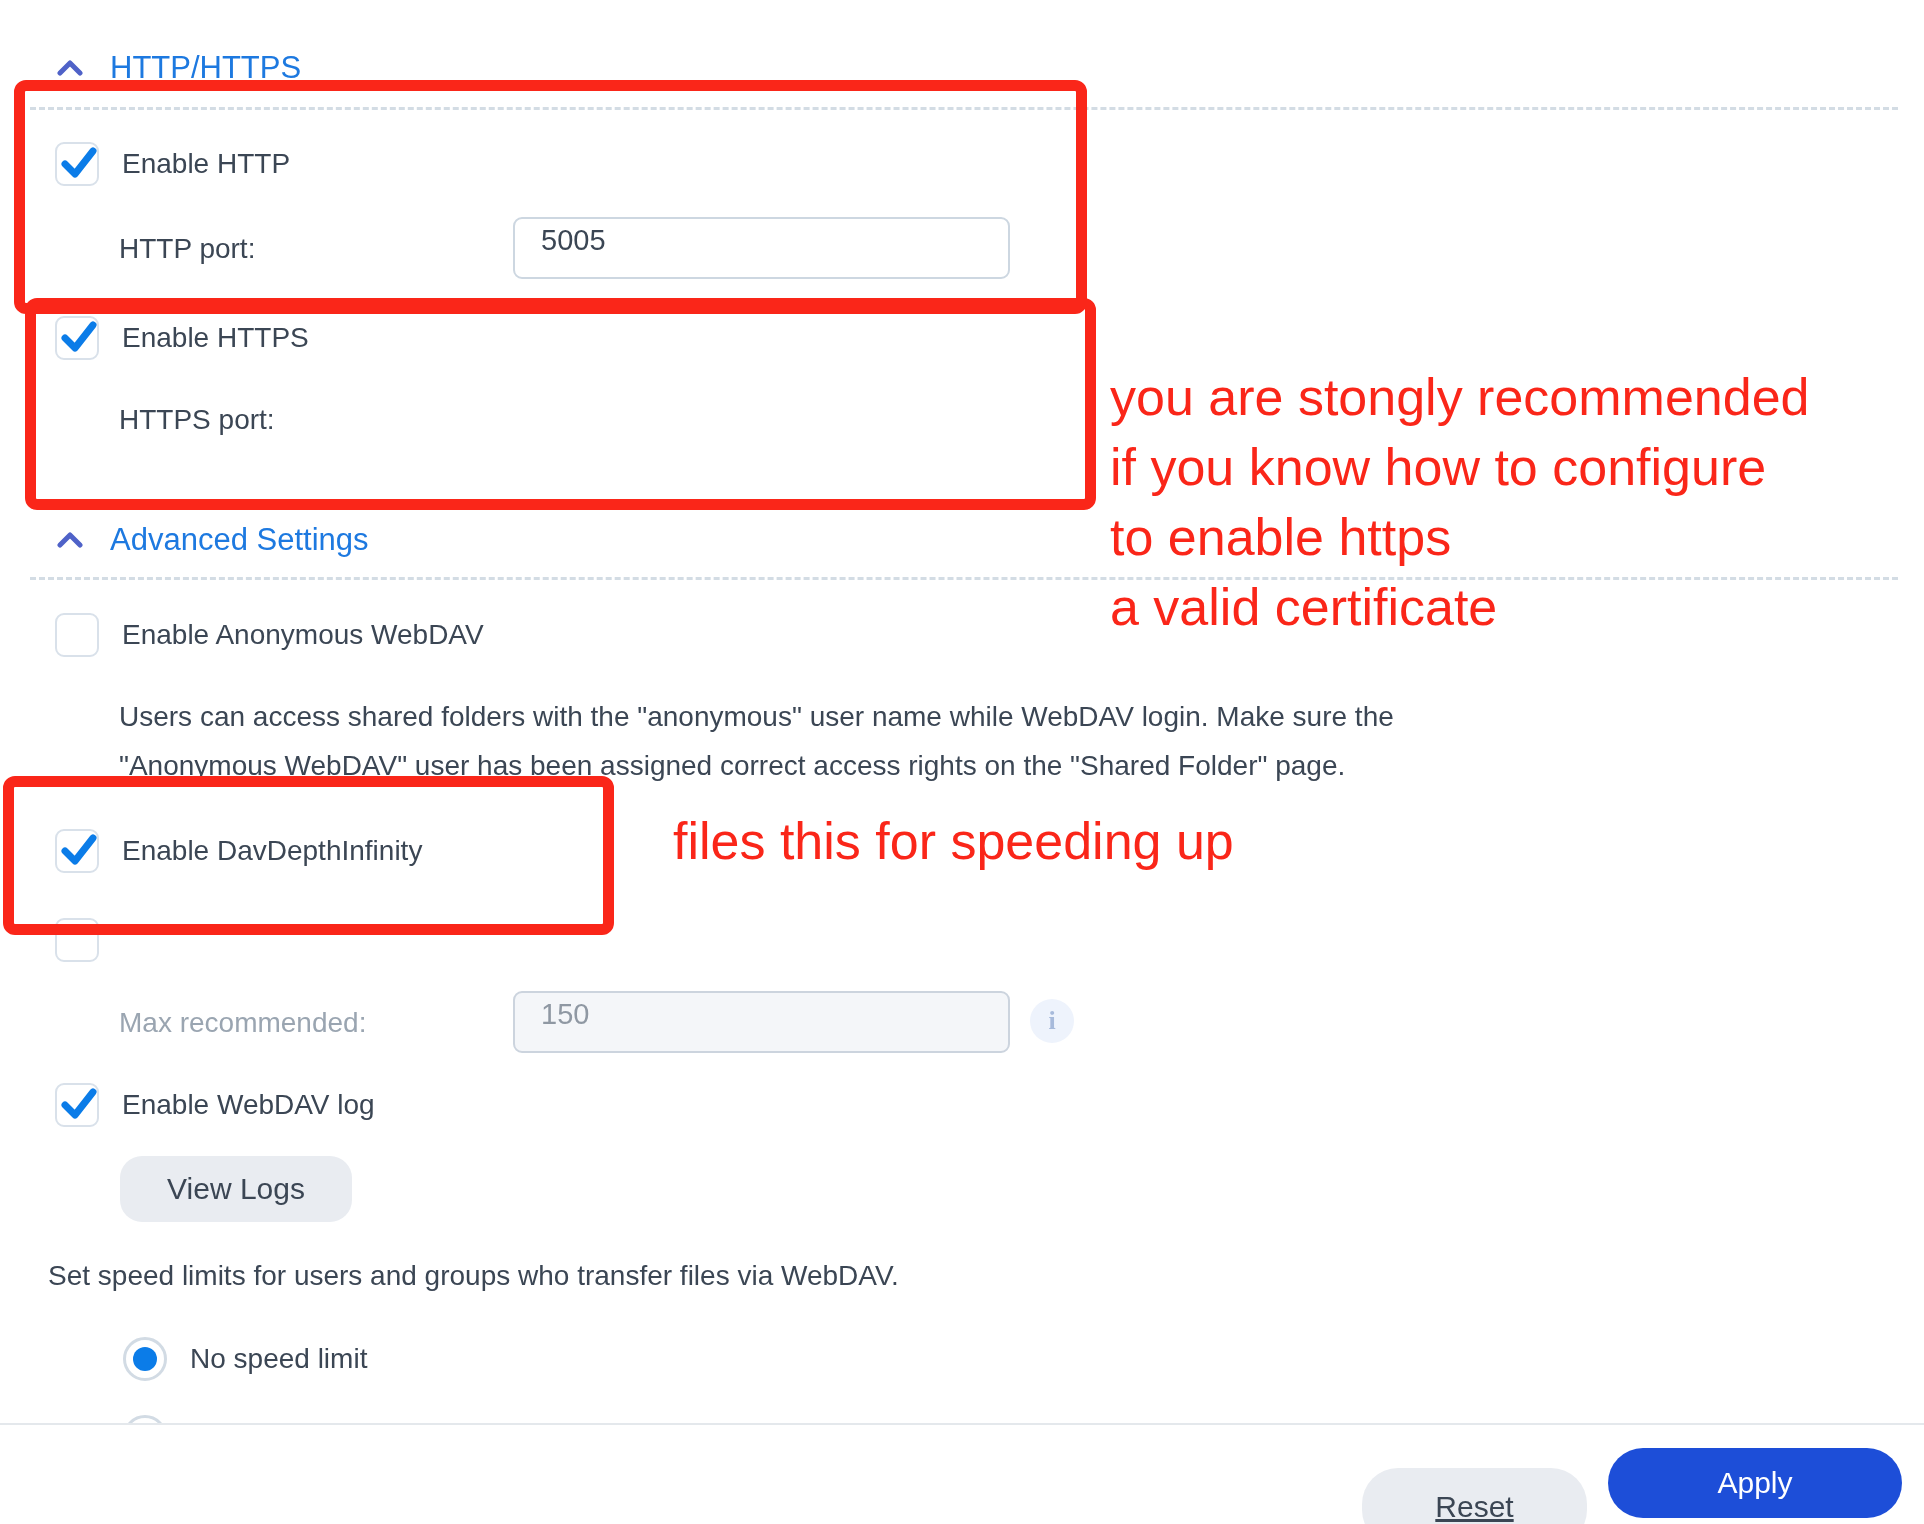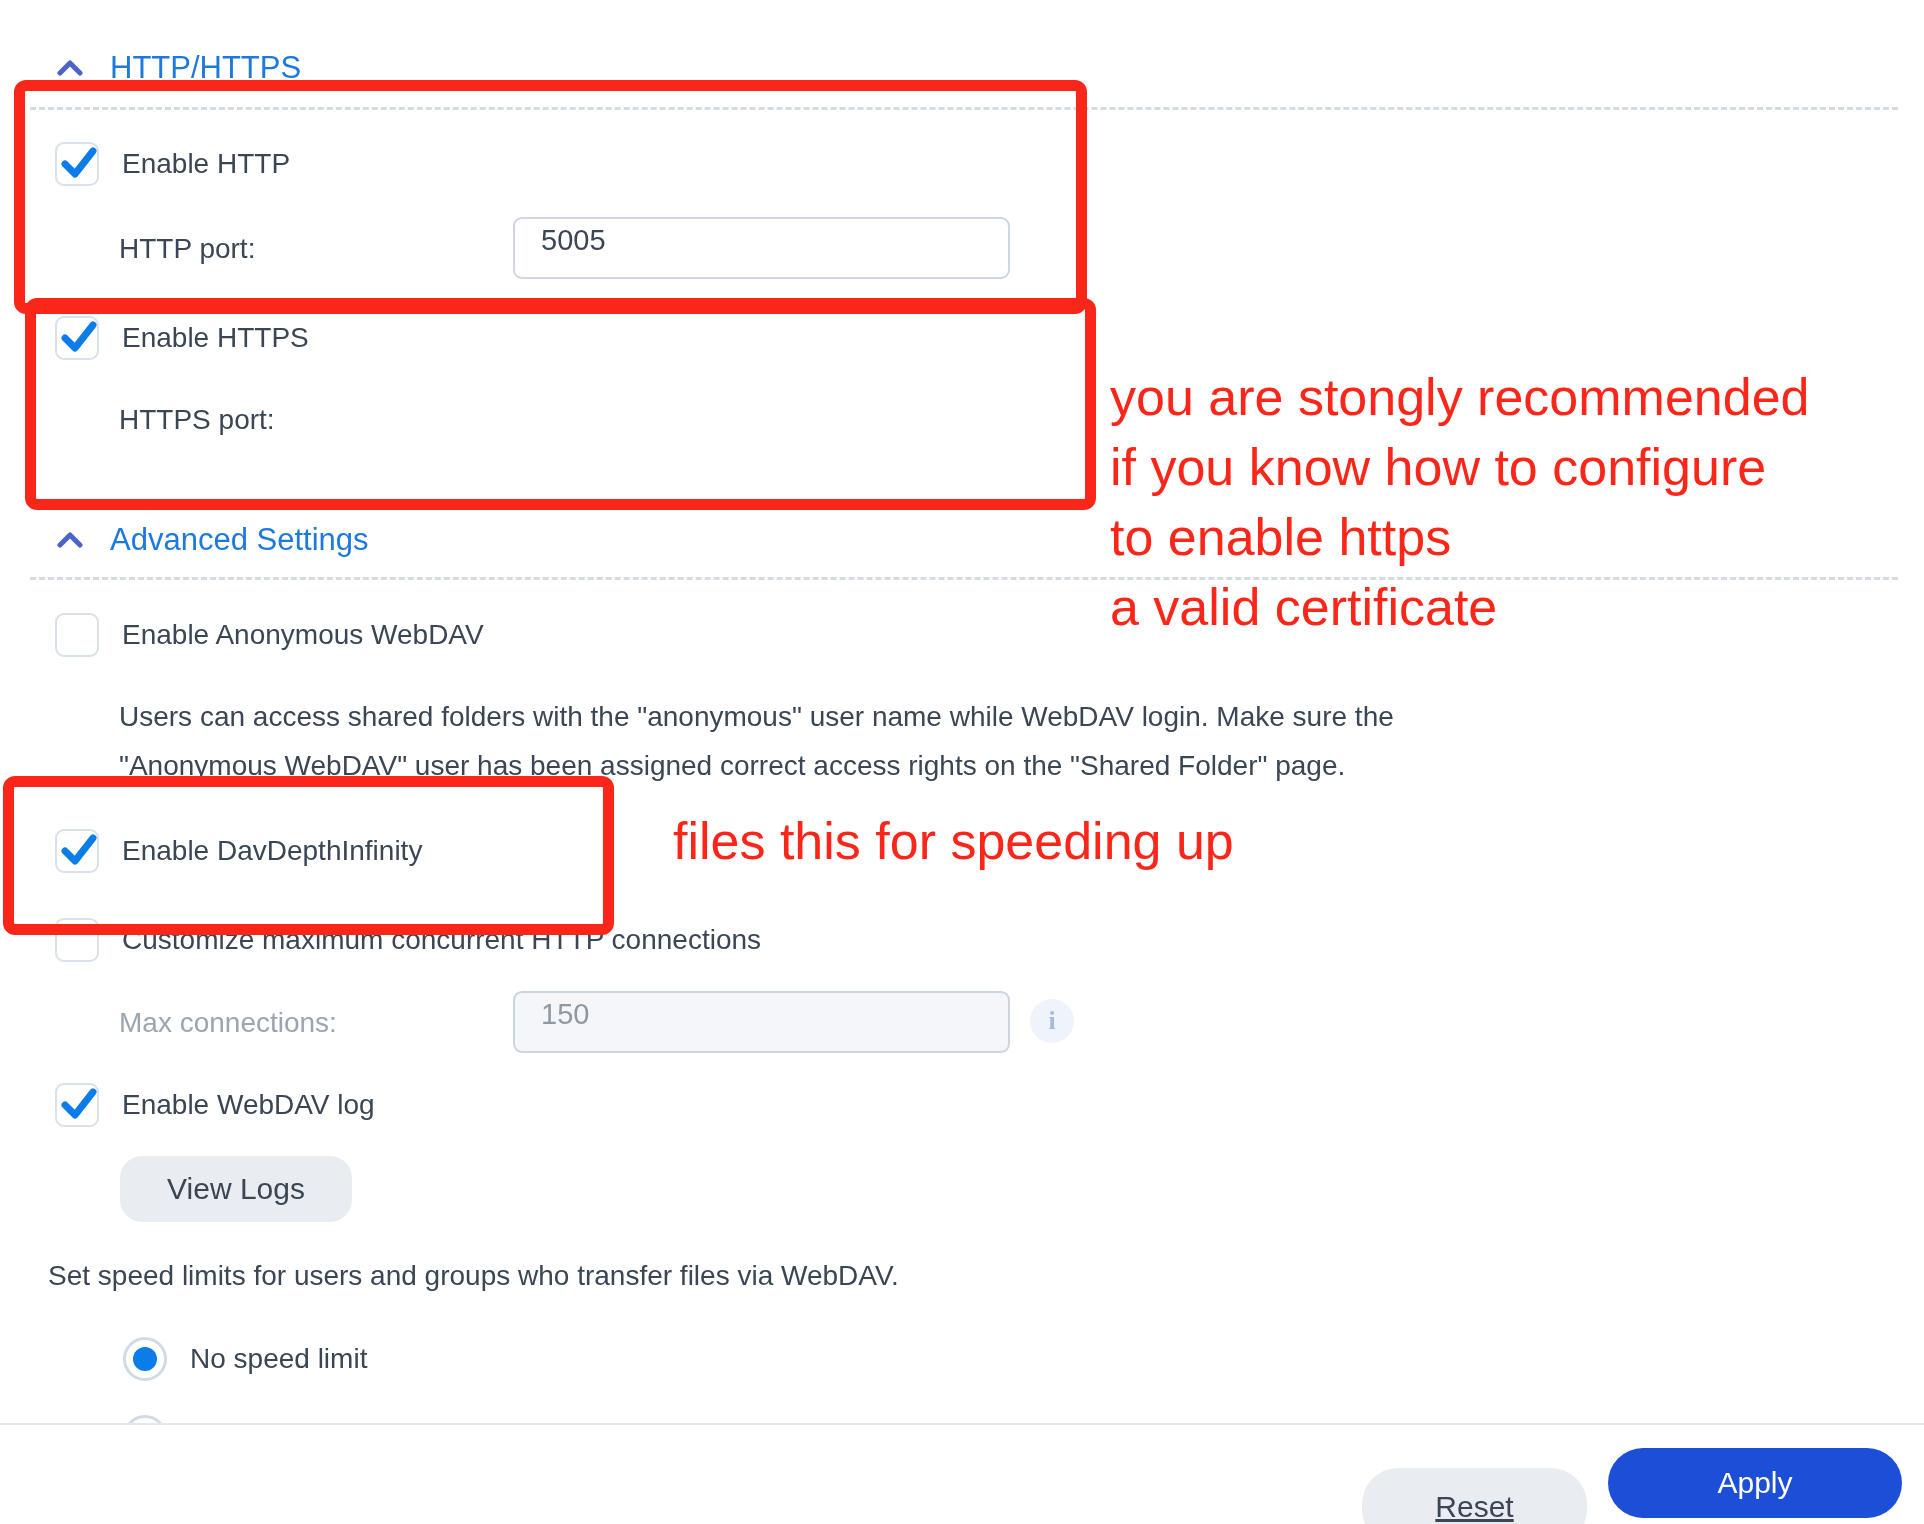--- a/index.html
+++ b/index.html
@@ -107,23 +107,22 @@
     <svg width="46" height="46" viewBox="0 0 46 46">
       <polyline points="10,24 20,34 38,11" fill="none" stroke="#0b7ce8" stroke-width="7" stroke-linecap="round" stroke-linejoin="round"></polyline>
     </svg>
   </div>
   <span class="lbl" style="left:122px;top:851px;">Enable DavDepthInfinity</span>
 
   <div class="redbox" style="left:3px;top:776px;width:589px;height:137px;"></div>
   <div class="rednote" style="left:673px;top:806px;">files this for speeding up</div>
 
   <div class="cb" style="left:55px;top:918px;"></div>
-  <span class="lbl" style="left:122px;top:940px;">Customize maximum concurrent HTTP connections</span>
 
-  <span class="lbl gray" style="left:119px;top:1023px;">Max connections:</span>
+  <span class="lbl gray" style="left:119px;top:1023px;">Max recommended:</span>
   <input class="tinput disabled" style="left: 513px; top: 991px;" type="text" disabled="" value="150">
   <div class="info" style="left:1030px;top:999px;">i</div>
 
   <div class="cb" style="left:55px;top:1083px;">
     <svg width="46" height="46" viewBox="0 0 46 46">
       <polyline points="10,24 20,34 38,11" fill="none" stroke="#0b7ce8" stroke-width="7" stroke-linecap="round" stroke-linejoin="round"></polyline>
     </svg>
   </div>
   <span class="lbl" style="left:122px;top:1105px;">Enable WebDAV log</span>
 

